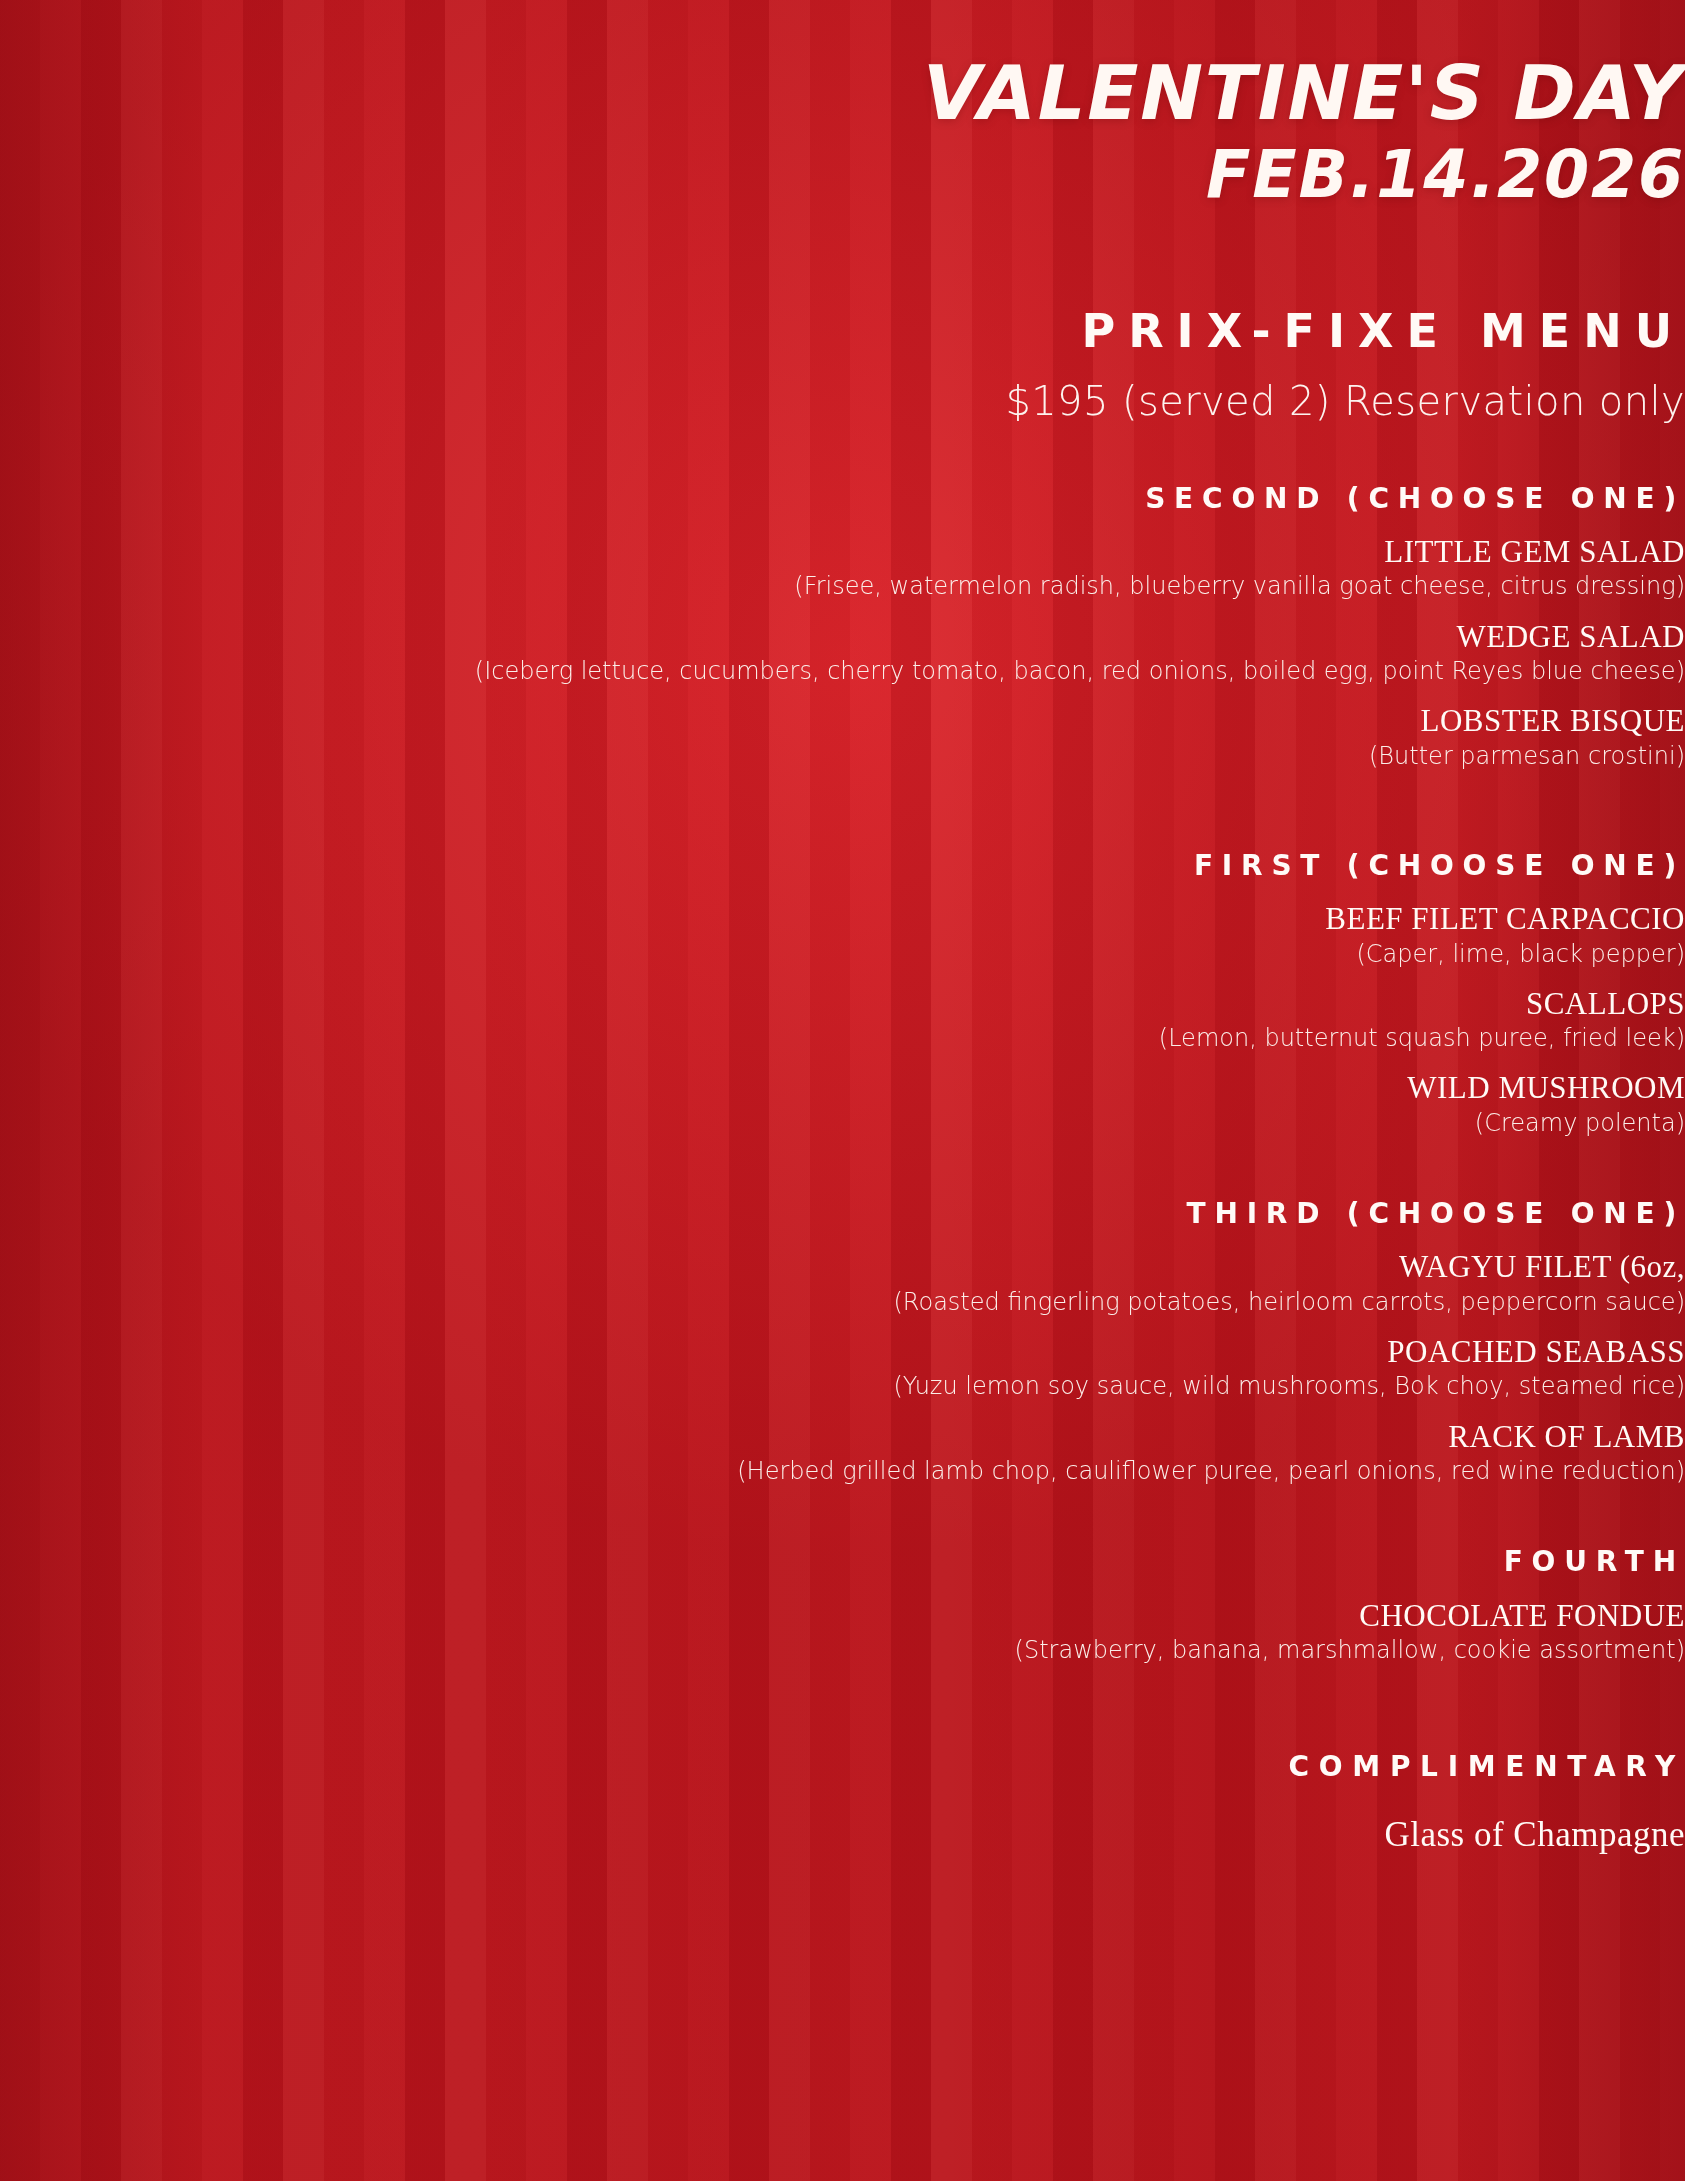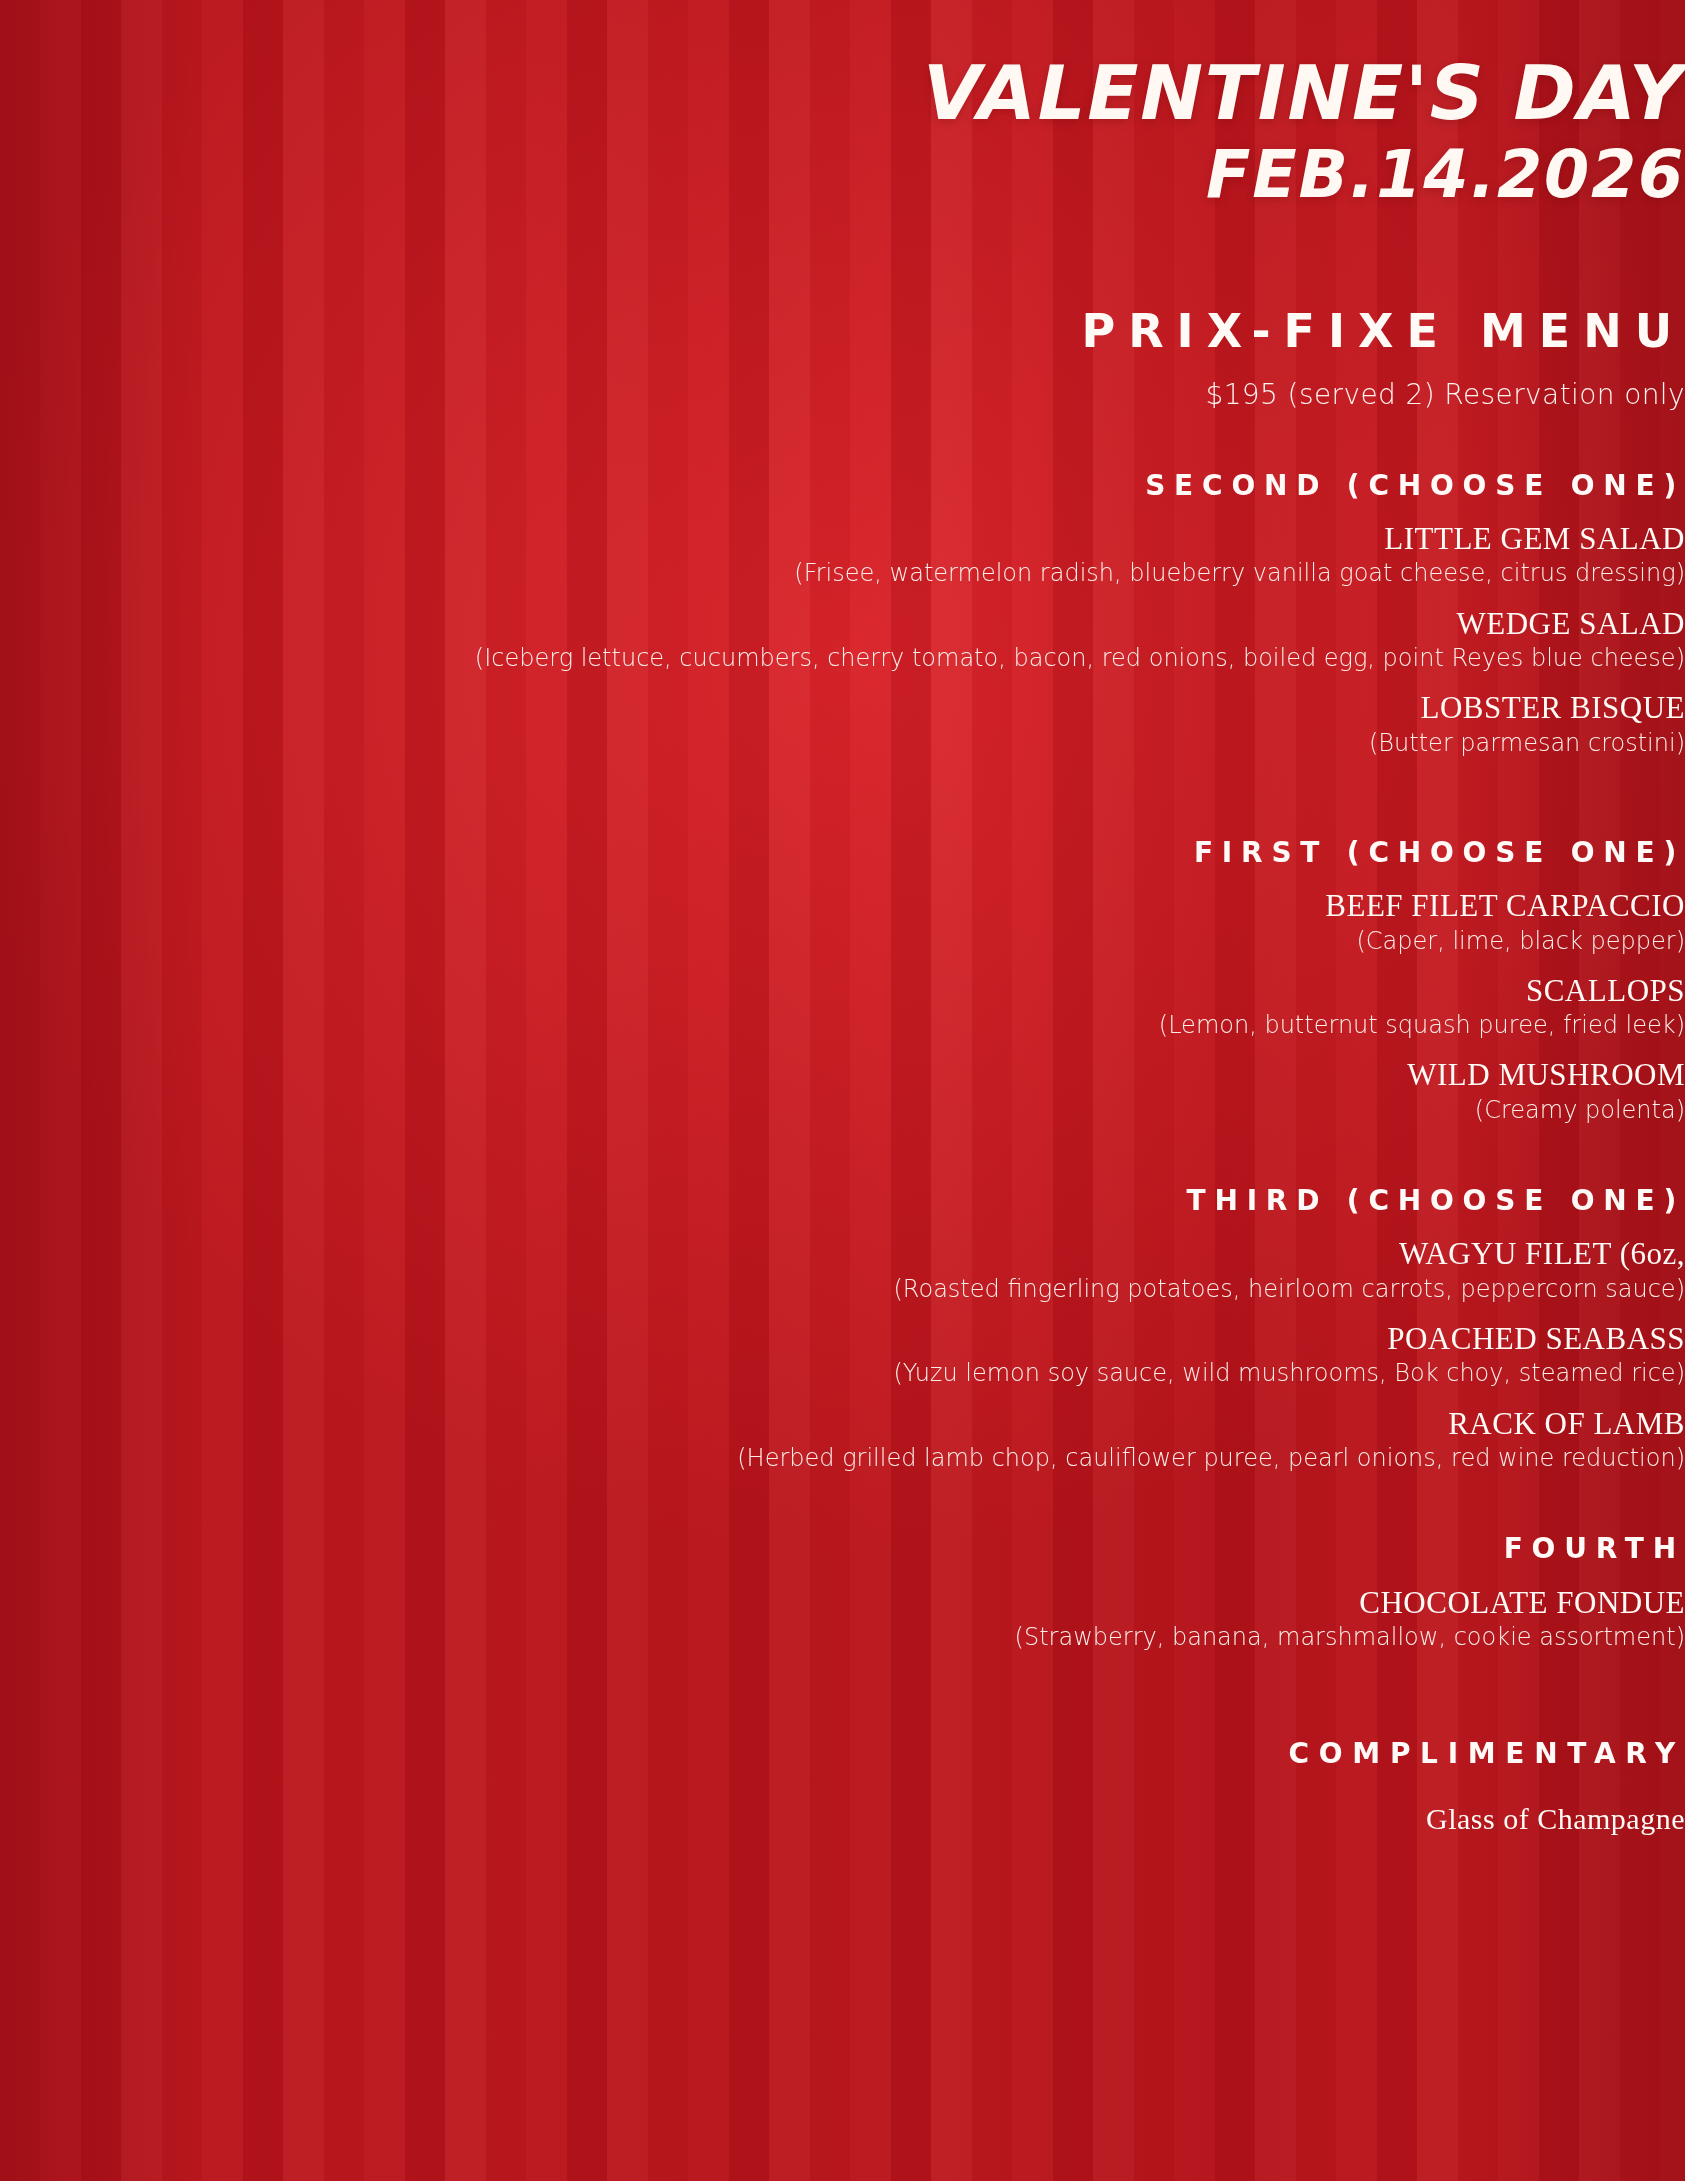--- a/index.html
+++ b/index.html
@@ -86,21 +86,21 @@
   .menu-title {
     margin-top: 95px;
     font-family: "DejaVu Sans", sans-serif;
     font-weight: bold;
     font-size: 46px;
     letter-spacing: 13px;
     color: #fffaf6;
   }
   .menu-price {
     margin-top: 19.3px;
-    font-size: 28px;
+    font-size: 40px;
     font-weight: 300;
     letter-spacing: 0.4px;
     color: #fdf3ef;
     font-family: "DejaVu Sans", sans-serif;
   }
 
   .course {
     margin-top: 58px;
   }
   .course.first { margin-top: 77px; }
@@ -133,21 +133,21 @@
   }
 
   .complimentary {
     margin-top: 84px;
   }
   .complimentary .course-heading {
     letter-spacing: 9.7px;
     margin-bottom: 32px;
   }
   .complimentary .dish-name {
-    font-size: 30px;
+    font-size: 35px;
   }
 </style>
 </head>
 <body>
 
 <div class="poster">
   <div class="content">
 
     <div class="headline">
       <span class="l1">VALENTINE'S DAY</span>

